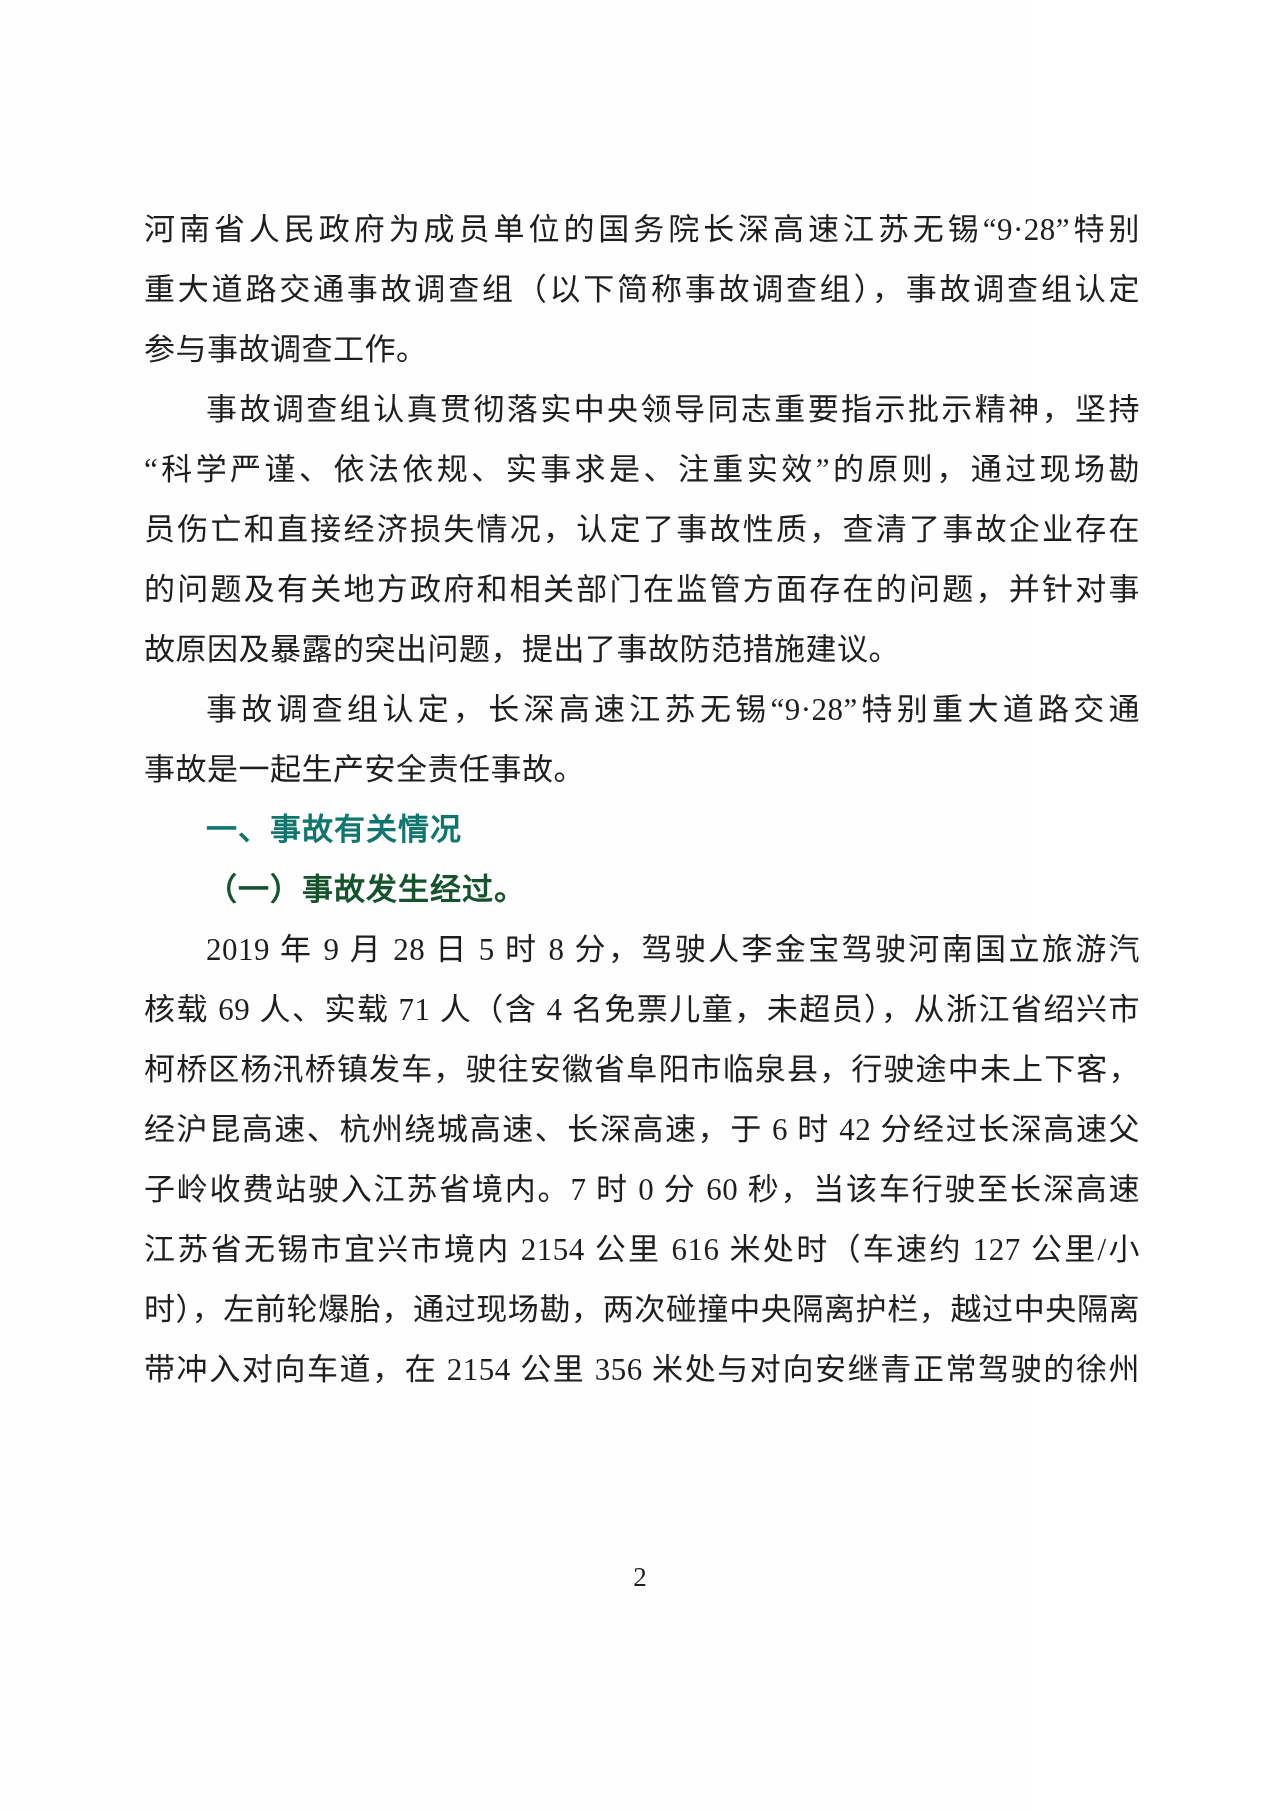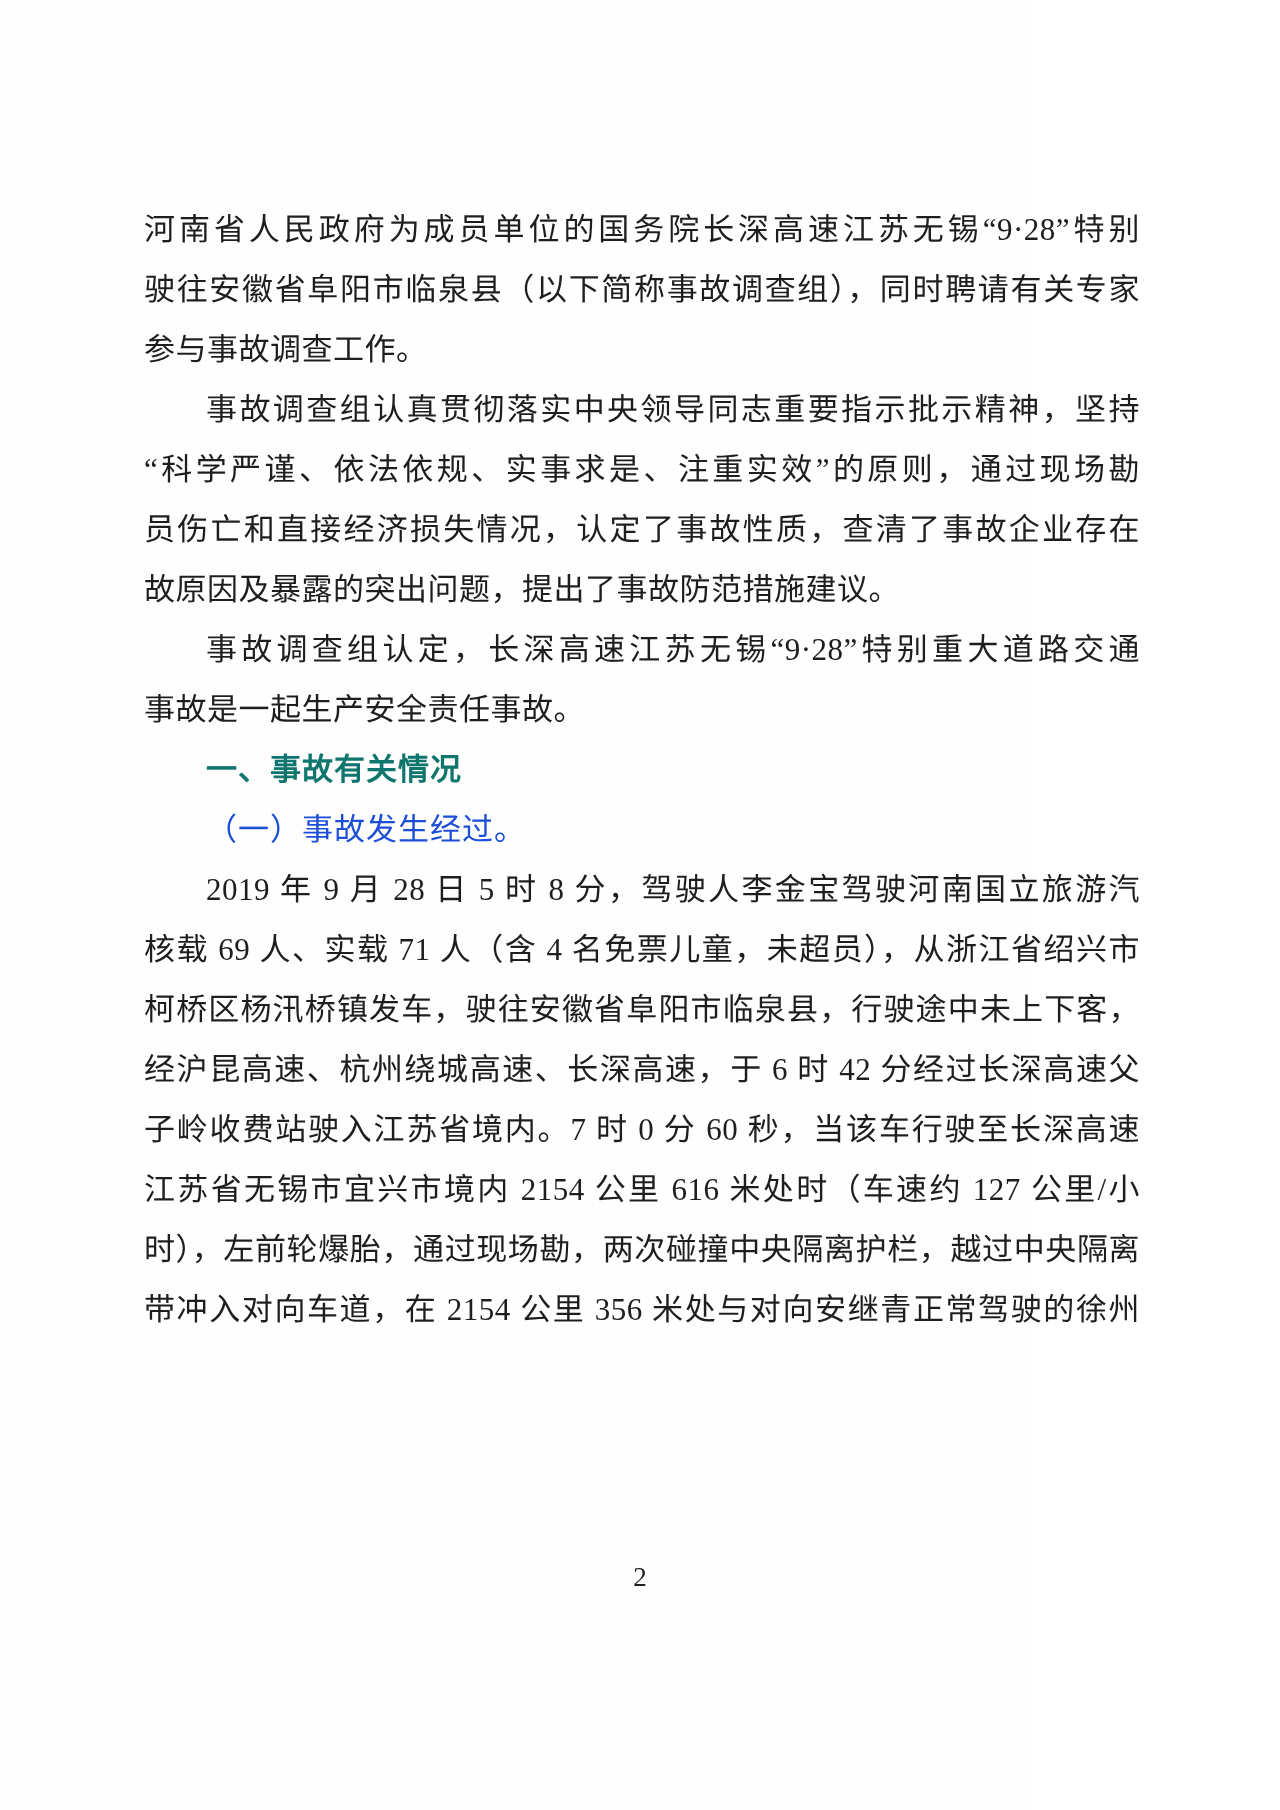--- a/index.html
+++ b/index.html
@@ -45,46 +45,47 @@
   }
   
   .line.h1 {
     font-family: "Liberation Sans", "DejaVu Sans", sans-serif;
     font-weight: 700;
     color: #0f766e;
     letter-spacing: 1px;
   }
   
   .line.h2 {
-    font-weight: 400;
-    color: #1d4ed8;
+    font-weight: 700;
+    color: #14532d;
     letter-spacing: 1px;
   }
   .page-number {
     position: absolute;
     left: 0;
     top: 1562px;
     width: 1280px;
     text-align: center;
     font-size: 27px;
     color: #1e1e1e;
     font-family: "Liberation Serif", "DejaVu Serif", serif;
   }
 </style>
 </head>
 <body>
 
 <div class="page">
   <div class="text-block">
     <div class="line full">河南省人民政府为成员单位的国务院长深高速江苏无锡“9·28”特别</div>
-    <div class="line full">驶往安徽省阜阳市临泉县（以下简称事故调查组），同时聘请有关专家</div>
+    <div class="line full">重大道路交通事故调查组（以下简称事故调查组），事故调查组认定</div>
     <div class="line">参与事故调查工作。</div>
     <div class="line indent full">事故调查组认真贯彻落实中央领导同志重要指示批示精神，坚持</div>
     <div class="line full">“科学严谨、依法依规、实事求是、注重实效”的原则，通过现场勘</div>
     <div class="line full">员伤亡和直接经济损失情况，认定了事故性质，查清了事故企业存在</div>
+    <div class="line full">的问题及有关地方政府和相关部门在监管方面存在的问题，并针对事</div>
     <div class="line">故原因及暴露的突出问题，提出了事故防范措施建议。</div>
     <div class="line indent full">事故调查组认定，长深高速江苏无锡“9·28”特别重大道路交通</div>
     <div class="line">事故是一起生产安全责任事故。</div>
     <div class="line h1 indent">一、事故有关情况</div>
     <div class="line h2 indent">（一）事故发生经过。</div>
     <div class="line indent full">2019 年 9 月 28 日 5 时 8 分，驾驶人李金宝驾驶河南国立旅游汽</div>
     <div class="line full">核载 69 人、实载 71 人（含 4 名免票儿童，未超员），从浙江省绍兴市</div>
     <div class="line full">柯桥区杨汛桥镇发车，驶往安徽省阜阳市临泉县，行驶途中未上下客，</div>
     <div class="line full">经沪昆高速、杭州绕城高速、长深高速，于 6 时 42 分经过长深高速父</div>
     <div class="line full">子岭收费站驶入江苏省境内。7 时 0 分 60 秒，当该车行驶至长深高速</div>

